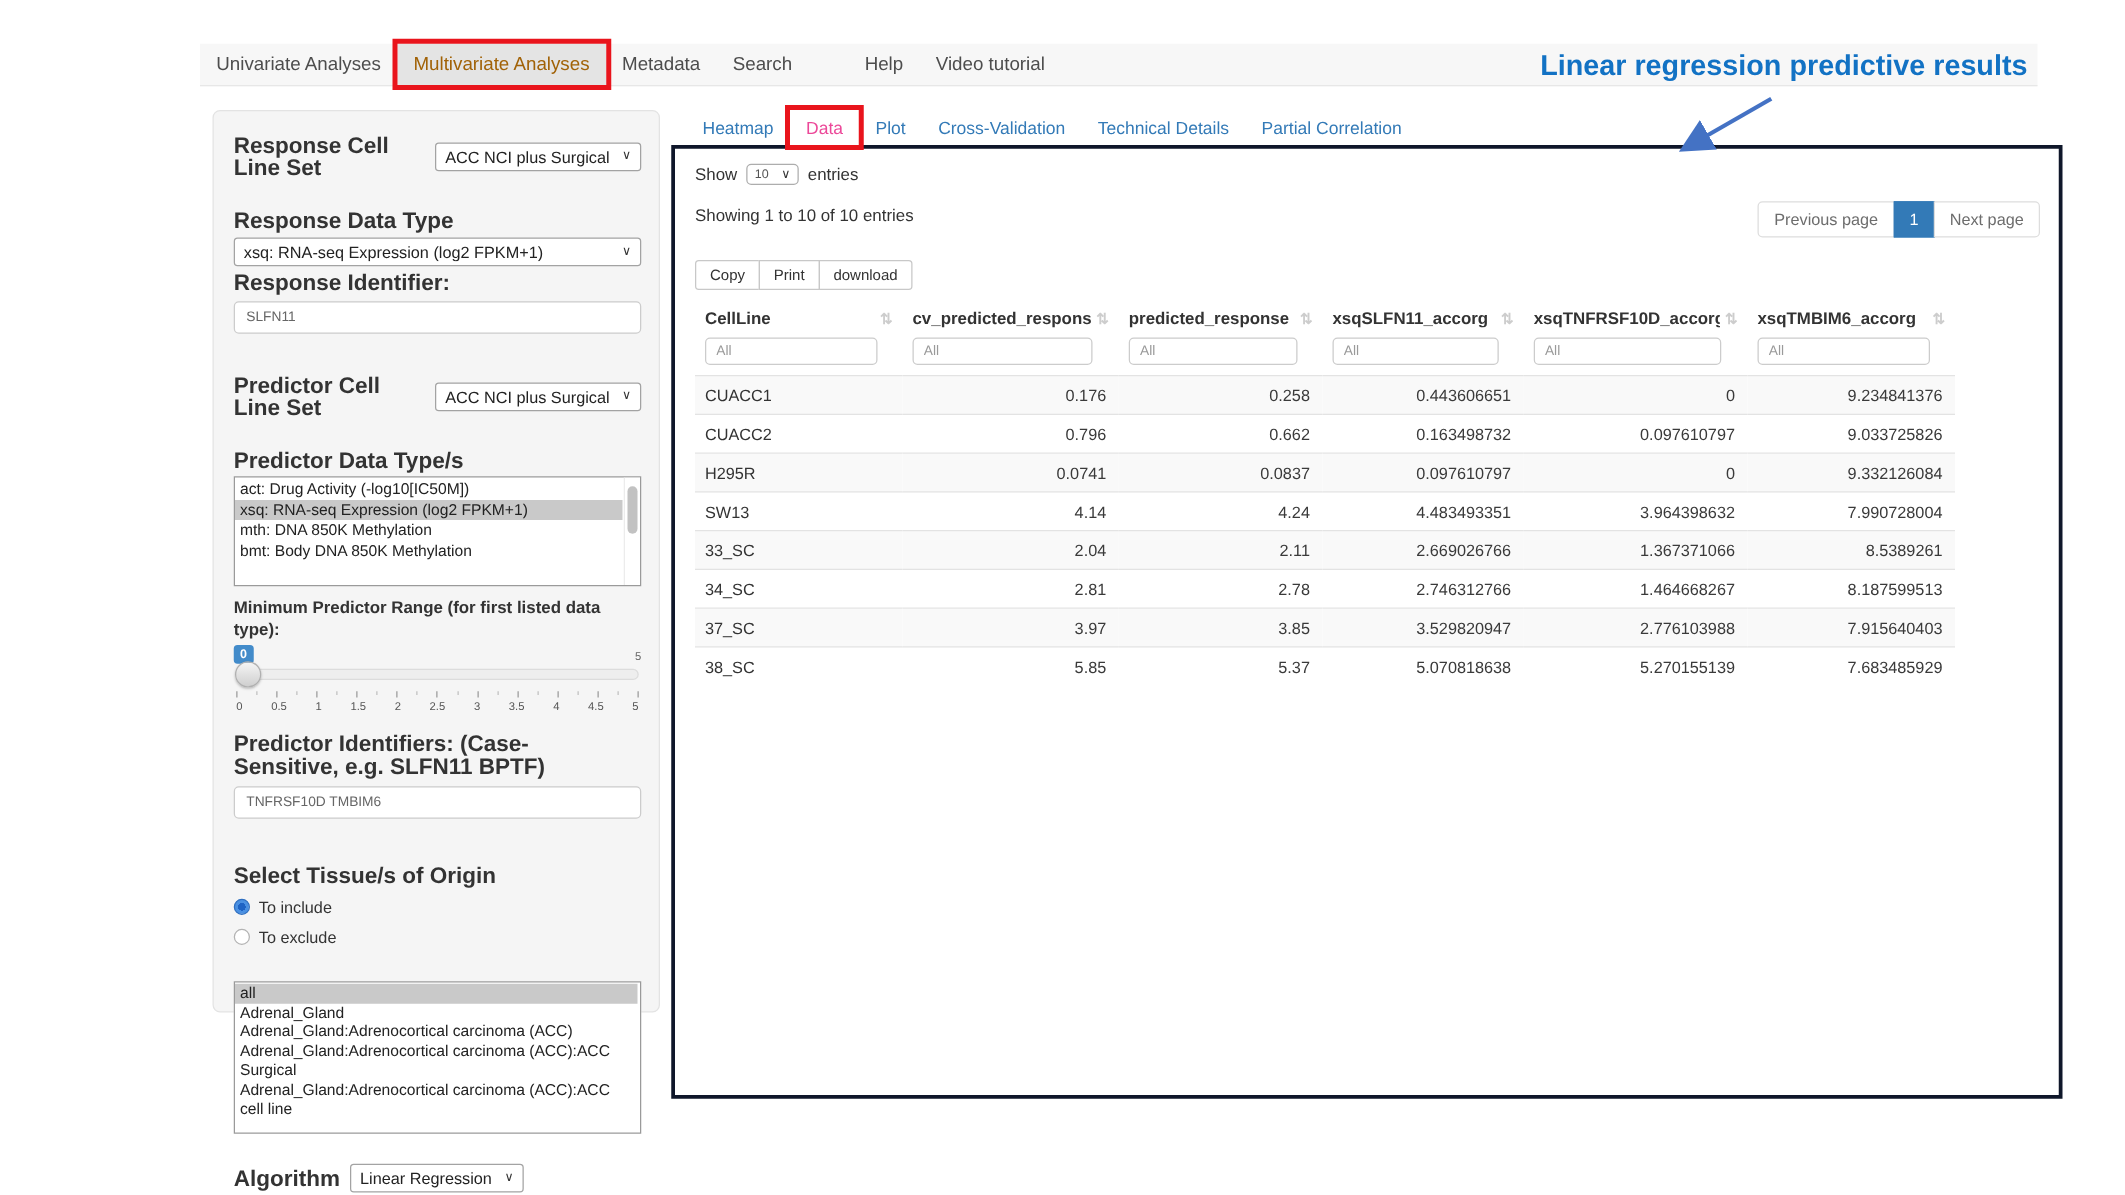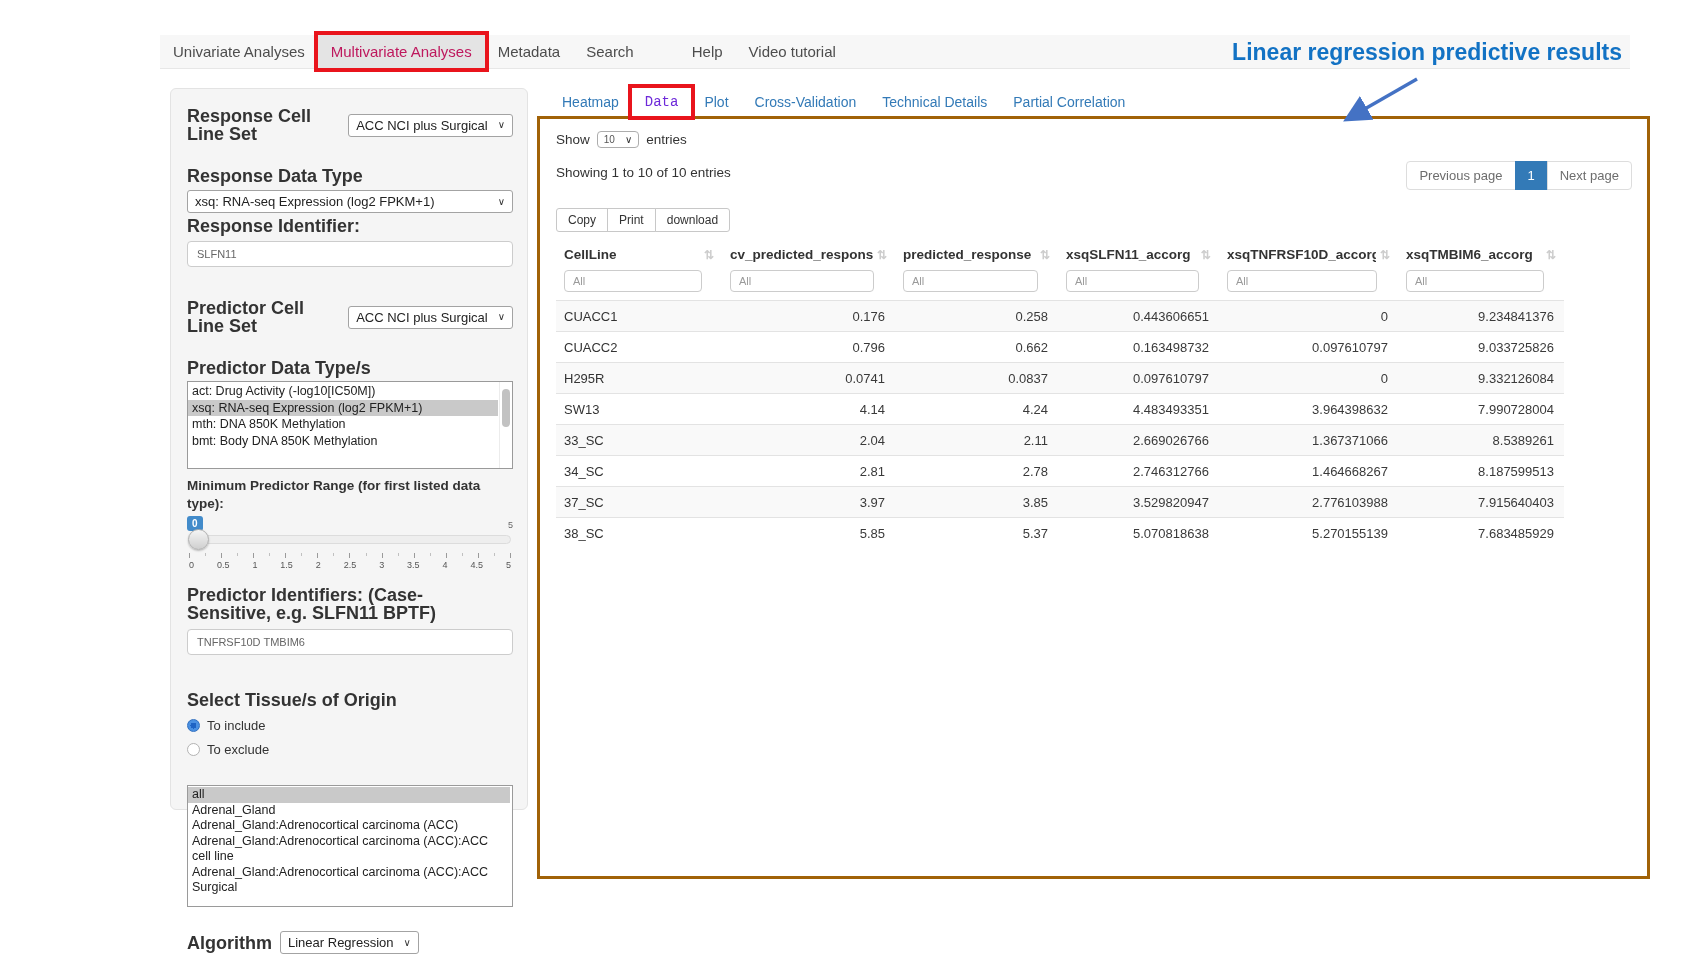--- a/index.html
+++ b/index.html
@@ -19,21 +19,21 @@
     background: #f7f7f7;
     border-bottom: 1px solid #e7e7e7;
     display: flex; align-items: stretch;
   }
   .nav-items { display: flex; align-items: stretch; }
   .nav-item {
     font-size: 15px; color: #4d4d4d;
     display: flex; align-items: center;
     padding: 0 13px; cursor: pointer; white-space: nowrap;
   }
-  .nav-item.active { background: #e4e4e4; color: #be185d; }
+  .nav-item.active { background: #e4e4e4; color: #a16207; }
   .nav-item:nth-child(5) { margin-left: 32px; }
   .red-box { outline: 4px solid #e9141c; outline-offset: 0px; z-index: 5; }
 
   .annotation-title {
     position: absolute; right: 8px; top: 2px;
     font-size: 23px; font-weight: bold; color: #1272c4;
     white-space: nowrap; line-height: 30px;
   }
   .annotation-arrow {
     position: absolute; left: 1335px; top: 74px;
@@ -128,27 +128,27 @@
 
   
   .tabs {
     position: absolute; left: 549px; top: 88px;
     display: flex; align-items: center; z-index: 3;
   }
   .tab {
     font-size: 14px; color: #337ab7; padding: 6px 13px;
     cursor: pointer; white-space: nowrap;
   }
-  .tab.active { color: #6d28d9; font-family: Liberation Mono, monospace; }
+  .tab.active { color: #ec4899; }
 
   
   .panel {
     position: absolute; left: 537px; top: 116px;
     width: 1113px; height: 763px;
-    border: 3px solid #a16207;
+    border: 3px solid #0f172a;
     background: #fff;
     padding: 10px 16px;
   }
   .show-row { display: flex; align-items: center; gap: 7px; font-size: 13.5px; color: #333; margin-top: 2px; }
   .select.small { padding: 2px 6px; border-color: #adadad; border-radius: 4px; }
   .select.small .sel-val { font-size: 10px; color: #555; }
   .info { margin-top: 17px; font-size: 13.5px; color: #333; }
 
   .pagination {
     position: absolute; top: 42px; right: 15px;
@@ -316,22 +316,22 @@
       <label class="radio-row">
         <span class="radio"></span>
         <span class="radio-label">To exclude</span>
       </label>
     </div>
 
   <div class="listbox" id="tissue-listbox" style="margin-top:28px;height:122px;padding:1px 2px 1px 0;">
       <div class="lb-option wrap selected">all</div>
       <div class="lb-option wrap">Adrenal_Gland</div>
       <div class="lb-option wrap">Adrenal_Gland:Adrenocortical carcinoma (ACC)</div>
+      <div class="lb-option wrap">Adrenal_Gland:Adrenocortical carcinoma (ACC):ACC Surgical</div>
       <div class="lb-option wrap">Adrenal_Gland:Adrenocortical carcinoma (ACC):ACC cell line</div>
-      <div class="lb-option wrap">Adrenal_Gland:Adrenocortical carcinoma (ACC):ACC Surgical</div>
     </div>
 
   <div class="inline-row" style="margin-top:24px;">
     <span class="form-label">Algorithm</span>
     <div class="select">
       <span>Linear Regression</span>
       <span class="chevron">∨</span>
     </div>
   </div>
 

